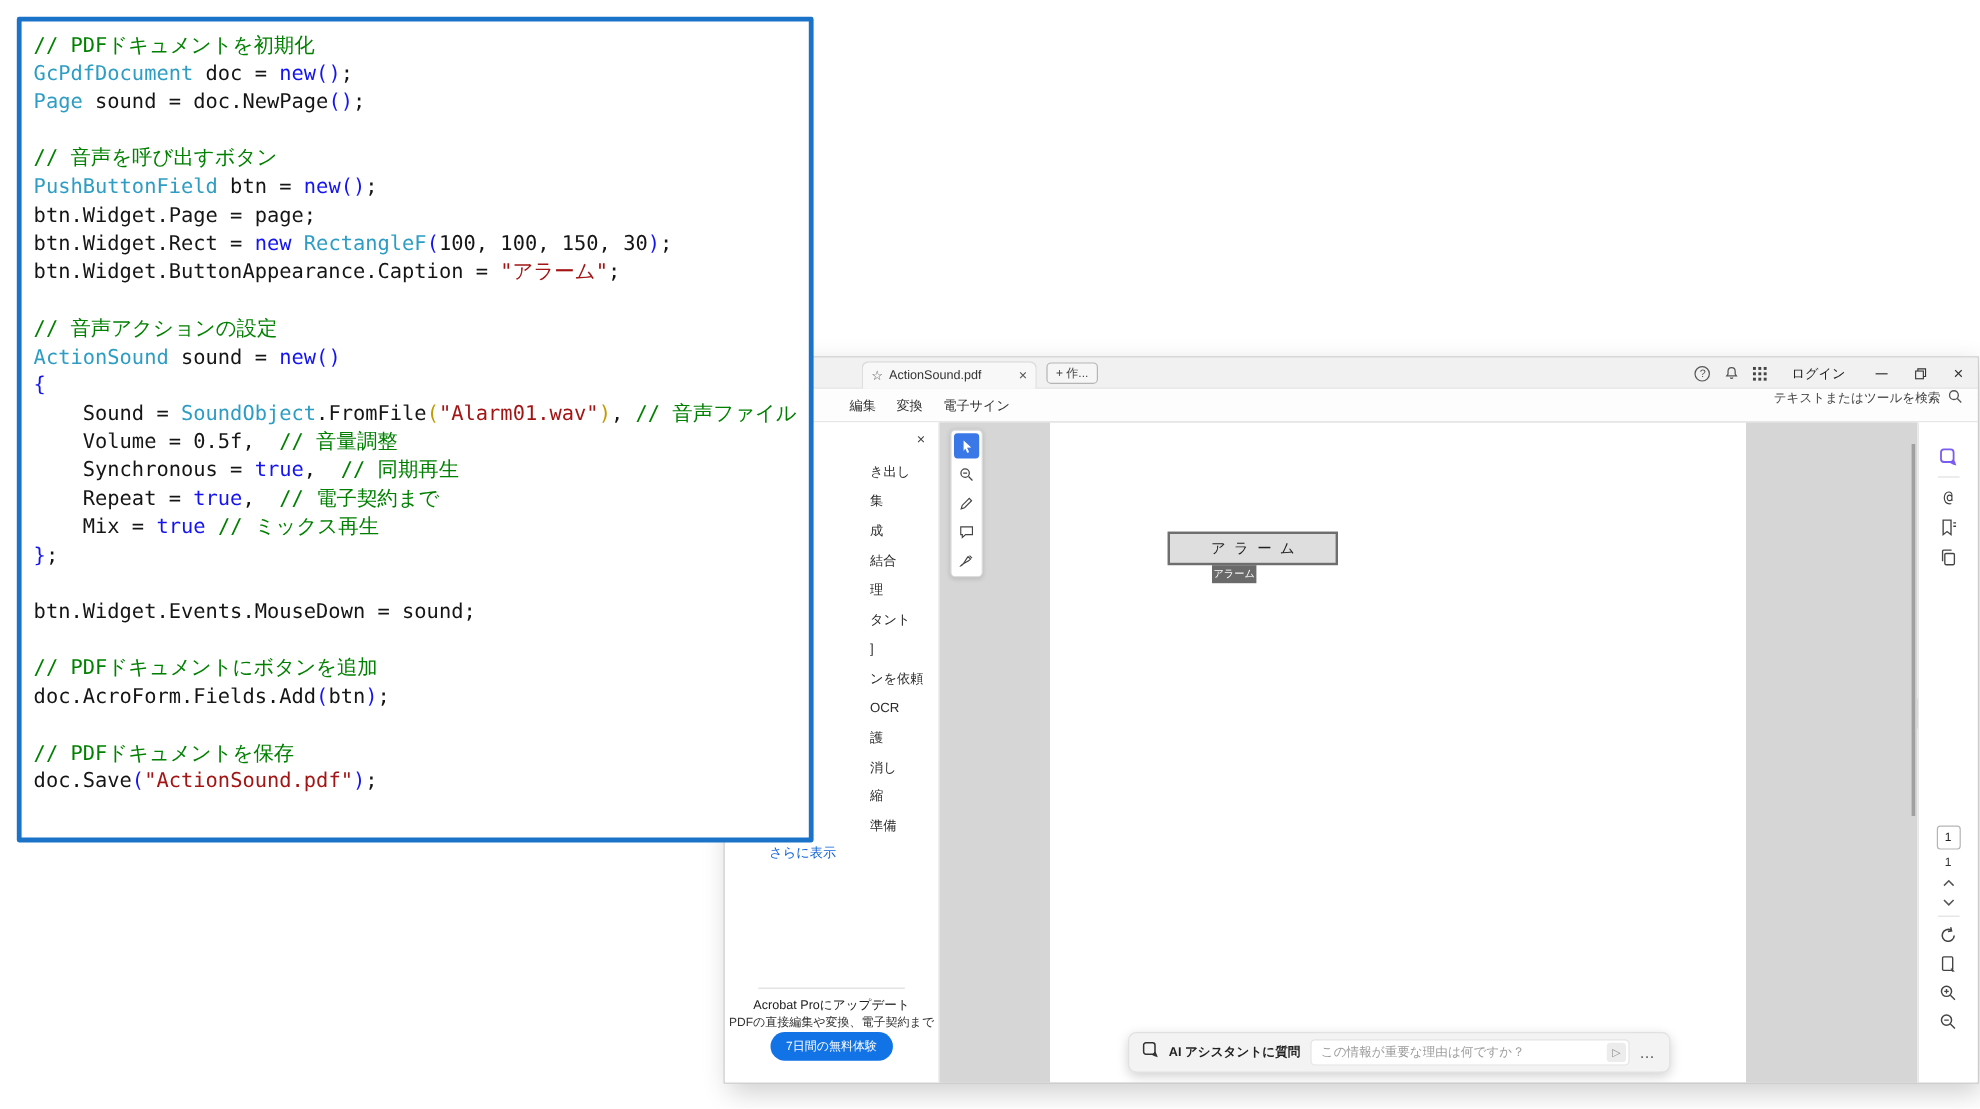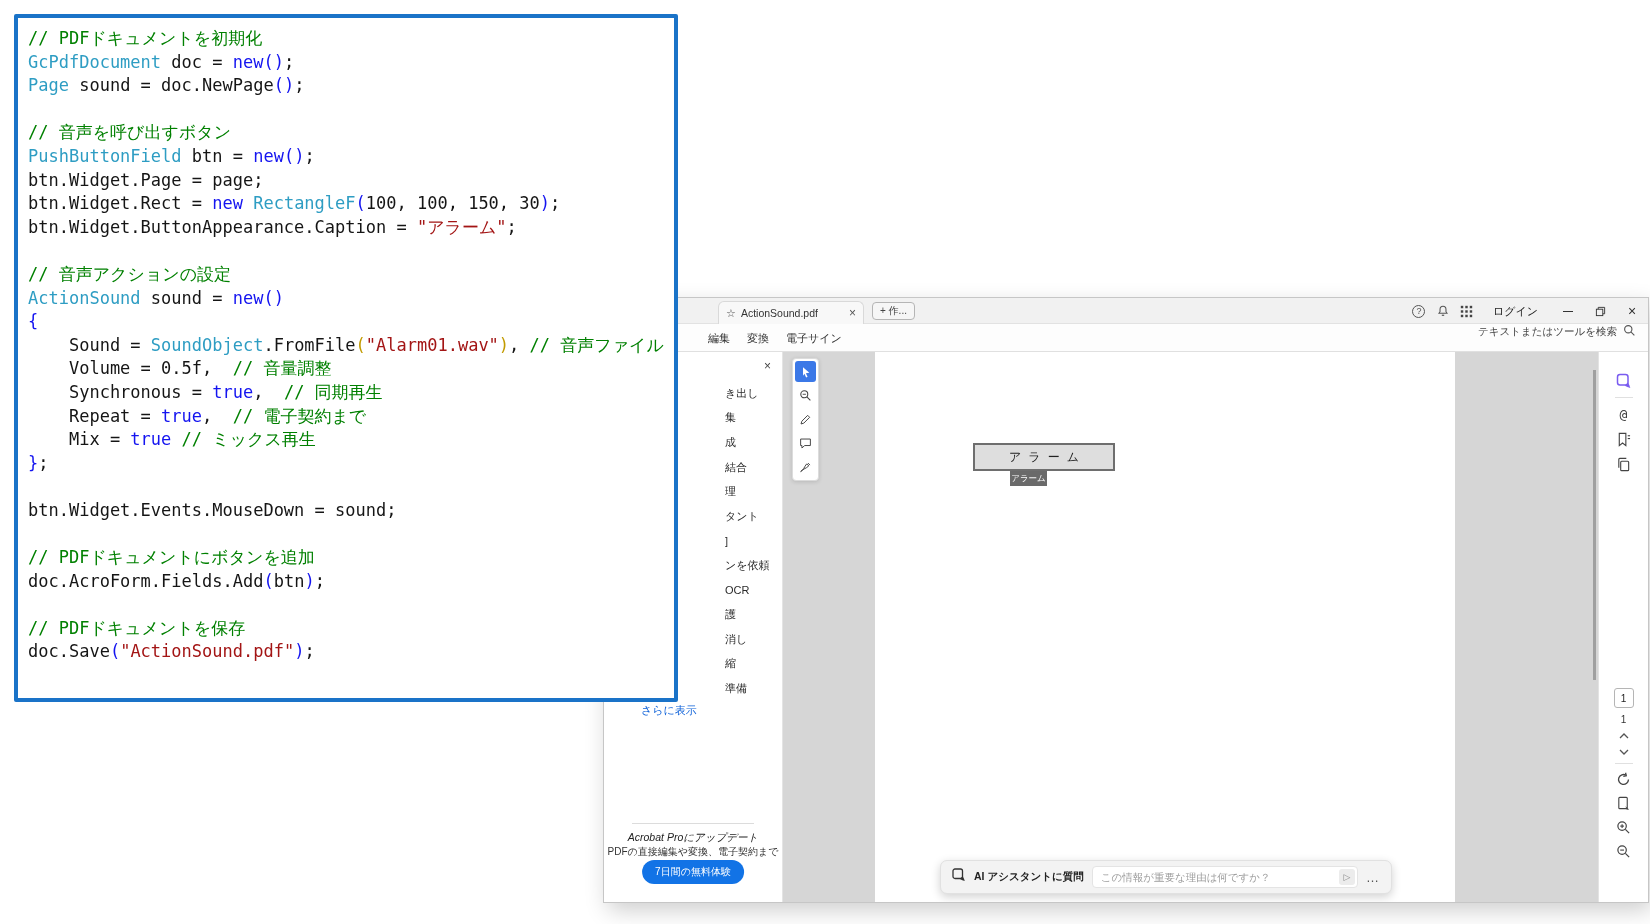--- a/index.html
+++ b/index.html
@@ -41,21 +41,21 @@
 
   .main { position:absolute; top:54px; left:0; right:0; bottom:0; display:flex; }
 
   
   .leftpanel { width:179px; background:#fff; border-right:1px solid #e4e4e4; position:relative; }
   .panel-close { position:absolute; top:8px; right:11px; font-size:12px; color:#444; line-height:1; }
   .tools-list { position:absolute; top:29px; left:76px; right:2px; }
   .tool-item { height:24.6px; display:flex; align-items:center; font-size:11px; color:#2b2b2b; white-space:nowrap;margin-left:45px; }
   .more-link { position:absolute; top:351px; left:21px; font-size:11px; color:#0f62d9;margin-left:16px; }
   .upsell-div { position:absolute; top:471px; left:28px; right:28px; border-top:1px solid #dcdcdc; }
-  .upsell-t1 { position:absolute; top:479px; left:0; right:0; text-align:center; font-size:10.5px; color:#222;font-style:italic; }
+  .upsell-t1 { position:absolute; top:479px; left:0; right:0; text-align:center; font-size:10.5px; color:#222; }
   .upsell-t2 { position:absolute; top:493px; left:0; right:0; text-align:center; font-size:10px; color:#333; }
   .trial-btn { position:absolute; top:508px; left:50%; transform:translateX(-50%); background:#1273e6; color:#fff;
                font-size:10px; padding:5px 13px; border-radius:12px; white-space:nowrap; }
 
   
   .docarea { width:815px; background:#d6d6d6; position:relative; overflow:hidden; }
   .page { position:absolute; left:92px; top:0; width:580px; bottom:0; background:#fff; }
   .widget-btn { position:absolute; left:98px; top:91px; width:142px; height:28px; background:#dedede;
                 border:2px solid #6e6e6e; display:flex; align-items:center; justify-content:center;
                 font-family:"DejaVu Serif","Liberation Serif",serif; font-size:12px; letter-spacing:7px;

